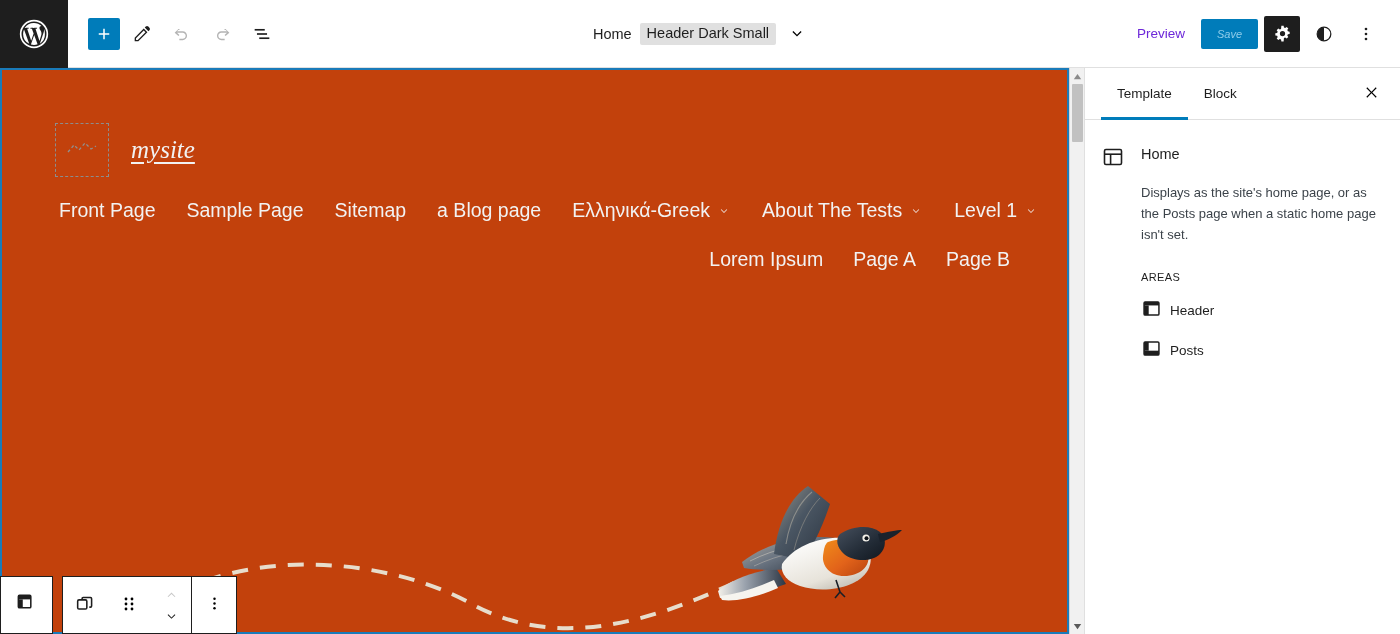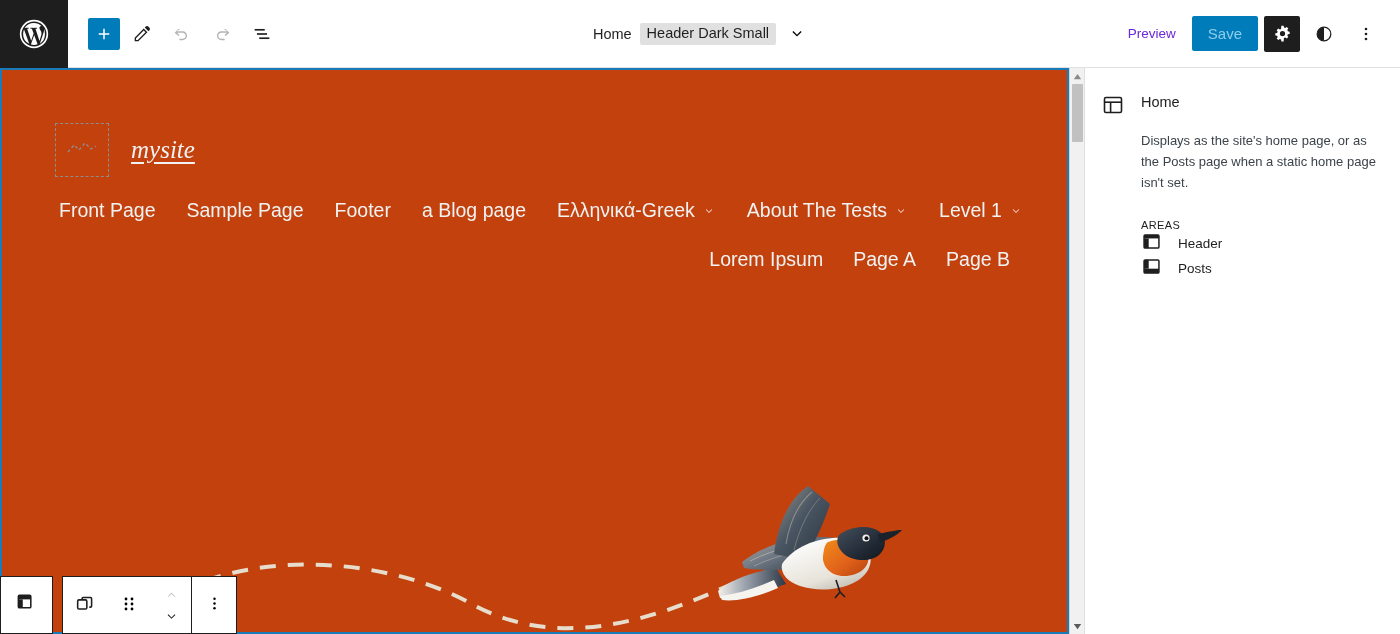--- a/index.html
+++ b/index.html
@@ -47,21 +47,21 @@
   .tb-right {
     margin-left: auto; display: flex; align-items: center; gap: 6px; padding-right: 16px;
     position: relative; z-index: 5;
   }
   .preview-link {
     font-size: 13.5px; color: #6d28d9; background: none; border: none; cursor: pointer;
     padding: 6px 10px; font-family: inherit;
   }
   .save-btn {
     background: #007cba; color: #8fcdea; border: none; border-radius: 2px;
-    font-size: 15px; padding: 9px 16px; cursor: default; font-family: inherit;
+    font-size: 11px; padding: 9px 16px; cursor: default; font-family: inherit; font-style: italic;
   }
   .icon-btn {
     width: 36px; height: 36px; border-radius: 2px; border: none; background: transparent;
     display: flex; align-items: center; justify-content: center; cursor: pointer; padding: 0;
   }
   .icon-btn.active { background: #1e1e1e; }
   .icon-btn.active svg { fill: #ffffff; }
   .icon-btn svg { fill: #1e1e1e; display: block; }
 
   
@@ -148,22 +148,22 @@
   .tpl-name { font-size: 14.5px; color: #1e1e1e; line-height: 1.4; }
   .tpl-desc {
     font-size: 13px; color: #3c434a; line-height: 1.62; margin-top: 9px;
     padding-left: 40px; padding-right: 4px;
   }
   .areas-label {
     font-size: 11px; color: #1e1e1e; letter-spacing: 0.4px;
     padding-left: 40px; margin-top: 26px; text-transform: uppercase;
   }
   .area-item {
-    display: flex; align-items: center; gap: 16px; padding-left: 40px;
-    cursor: pointer;
+    display: flex; align-items: center; gap: 8px; padding-left: 40px;
+    margin-top: 15px; cursor: pointer;
   }
   .area-label { font-size: 13.5px; color: #1e1e1e; }
 
   
   .block-toolbar-wrap {
     position: absolute; left: 0; bottom: 0; display: flex; align-items: stretch; z-index: 25;
   }
   .bt-type {
     width: 53px; height: 58px; background: #fff; border: 1px solid #1e1e1e;
     display: flex; align-items: center; justify-content: center; cursor: pointer;
@@ -297,21 +297,21 @@
         </div>
 
         <div class="nav-row-1">
           <span class="nav-item">
             <span>Front Page</span>
           </span>
           <span class="nav-item">
             <span>Sample Page</span>
           </span>
           <span class="nav-item">
-            <span>Footer</span>
+            <span>Sitemap</span>
           </span>
           <span class="nav-item">
             <span>a Blog page</span>
           </span>
           <span class="nav-item">
             <span>Ελληνικά-Greek</span>
             <span class="chev">
               <svg width="14" height="14" viewBox="0 0 24 24">
                   <path fill="#f2f2f2" d="M17.5 10 12 15.5 6.5 10l1-1 4.5 4.5L16.5 9z"></path>
                 </svg>
@@ -479,20 +479,31 @@
         <div class="sb-thumb"></div>
       </div>
       <div class="sb-arrow">
         <svg width="9" height="7" viewBox="0 0 10 8">
             <path fill="#5a5a5a" d="M5 7 .8 1h8.4z"></path>
           </svg>
       </div>
     </div>
 
     <div class="sidebar">
+      <div class="sb-tabs">
+        <button class="sb-tab active">Template</button>
+        <button class="sb-tab">Block</button>
+        <button class="sb-close">
+          <span>
+            <svg width="19" height="19" viewBox="0 0 24 24">
+              <path d="M12 10.9 17.4 5.5l1.1 1.1-5.4 5.4 5.4 5.4-1.1 1.1-5.4-5.4-5.4 5.4-1.1-1.1 5.4-5.4-5.4-5.4 1.1-1.1z"></path>
+            </svg>
+          </span>
+        </button>
+      </div>
 
       <div class="sb-panel">
         <div class="tpl-head">
           <span class="tpl-icon">
             <svg width="24" height="24" viewBox="0 0 24 24">
               <rect x="3.5" y="4.5" width="17" height="15" rx="1.4" fill="none" stroke="#1e1e1e" stroke-width="1.6"></rect>
               <line x1="3.5" y1="9.2" x2="20.5" y2="9.2" stroke="#1e1e1e" stroke-width="1.6"></line>
               <line x1="9.6" y1="9.2" x2="9.6" y2="19.5" stroke="#1e1e1e" stroke-width="1.6"></line>
             </svg>
           </span>

